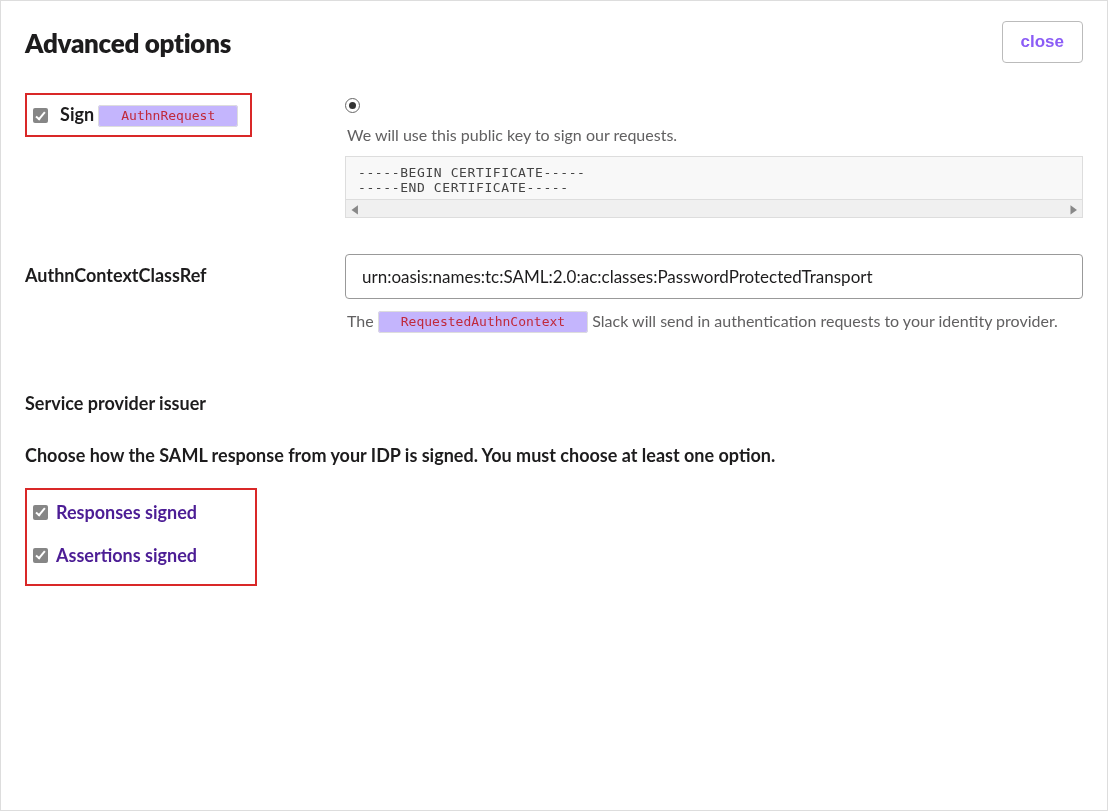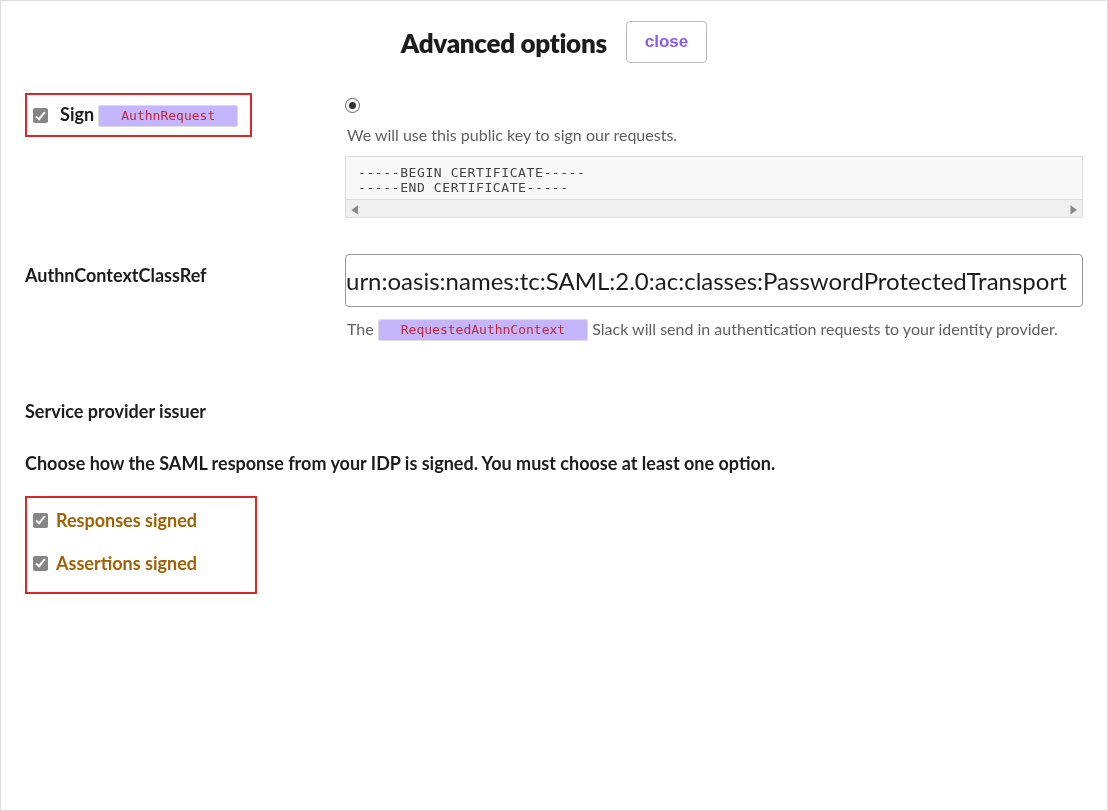--- a/index.html
+++ b/index.html
@@ -12,21 +12,21 @@
   .panel {
     width: 1108px;
     min-height: 811px;
     border: 1px solid #ddd;
     padding: 20px 24px 24px 24px;
     position: relative;
   }
   .hdr {
     display: flex;
     align-items: flex-start;
-    justify-content: center;
+    justify-content: space-between;
     margin-bottom: 30px;
     gap: 19px;
   }
   h2.title {
     font-size: 26px;
     font-weight: 800;
     margin: 6px 0 0 0;
     letter-spacing: -0.3px;
   }
   .btn-close {
@@ -75,21 +75,21 @@
     border-width: 0 2px 2px 0;
     transform: rotate(40deg);
   }
   .lbl-strong {
     font-size: 18px;
     font-weight: 700;
   }
   .lbl-weight {
     font-size: 18px;
     font-weight: 700;
-    color: #a16207;
+    color: #4c1d95;
     line-height: 1.4;
   }
   .code-pill {
     font-family: ui-monospace, Menlo, Consolas, monospace;
     font-size: 13px;
     color: #c0293b;
     border: 1px solid #ddd;
     border-radius: 3px;
     padding: 2px 22px 3px;
     background: #c4b5fd;
@@ -167,22 +167,22 @@
   .cert-scroll::after {
     position: absolute;
     top: 1px;
     font-size: 12px;
     color: #888;
   }
   .cert-scroll::before { content: "◀"; left: 4px; transform: scale(0.7,1); }
   .cert-scroll::after  { content: "▶"; right: 4px; transform: scale(0.7,1); }
   .text-input {
     width: 100%;
-    font-size: 24px;
-    padding: 11px 0;
+    font-size: 17px;
+    padding: 11px 16px;
     border: 1px solid #999;
     border-radius: 4px;
     color: #1d1c1d;
     font-family: inherit;
   }
   .form-label {
     font-size: 18px;
     font-weight: 700;
     padding-top: 10px;
     display: block;

